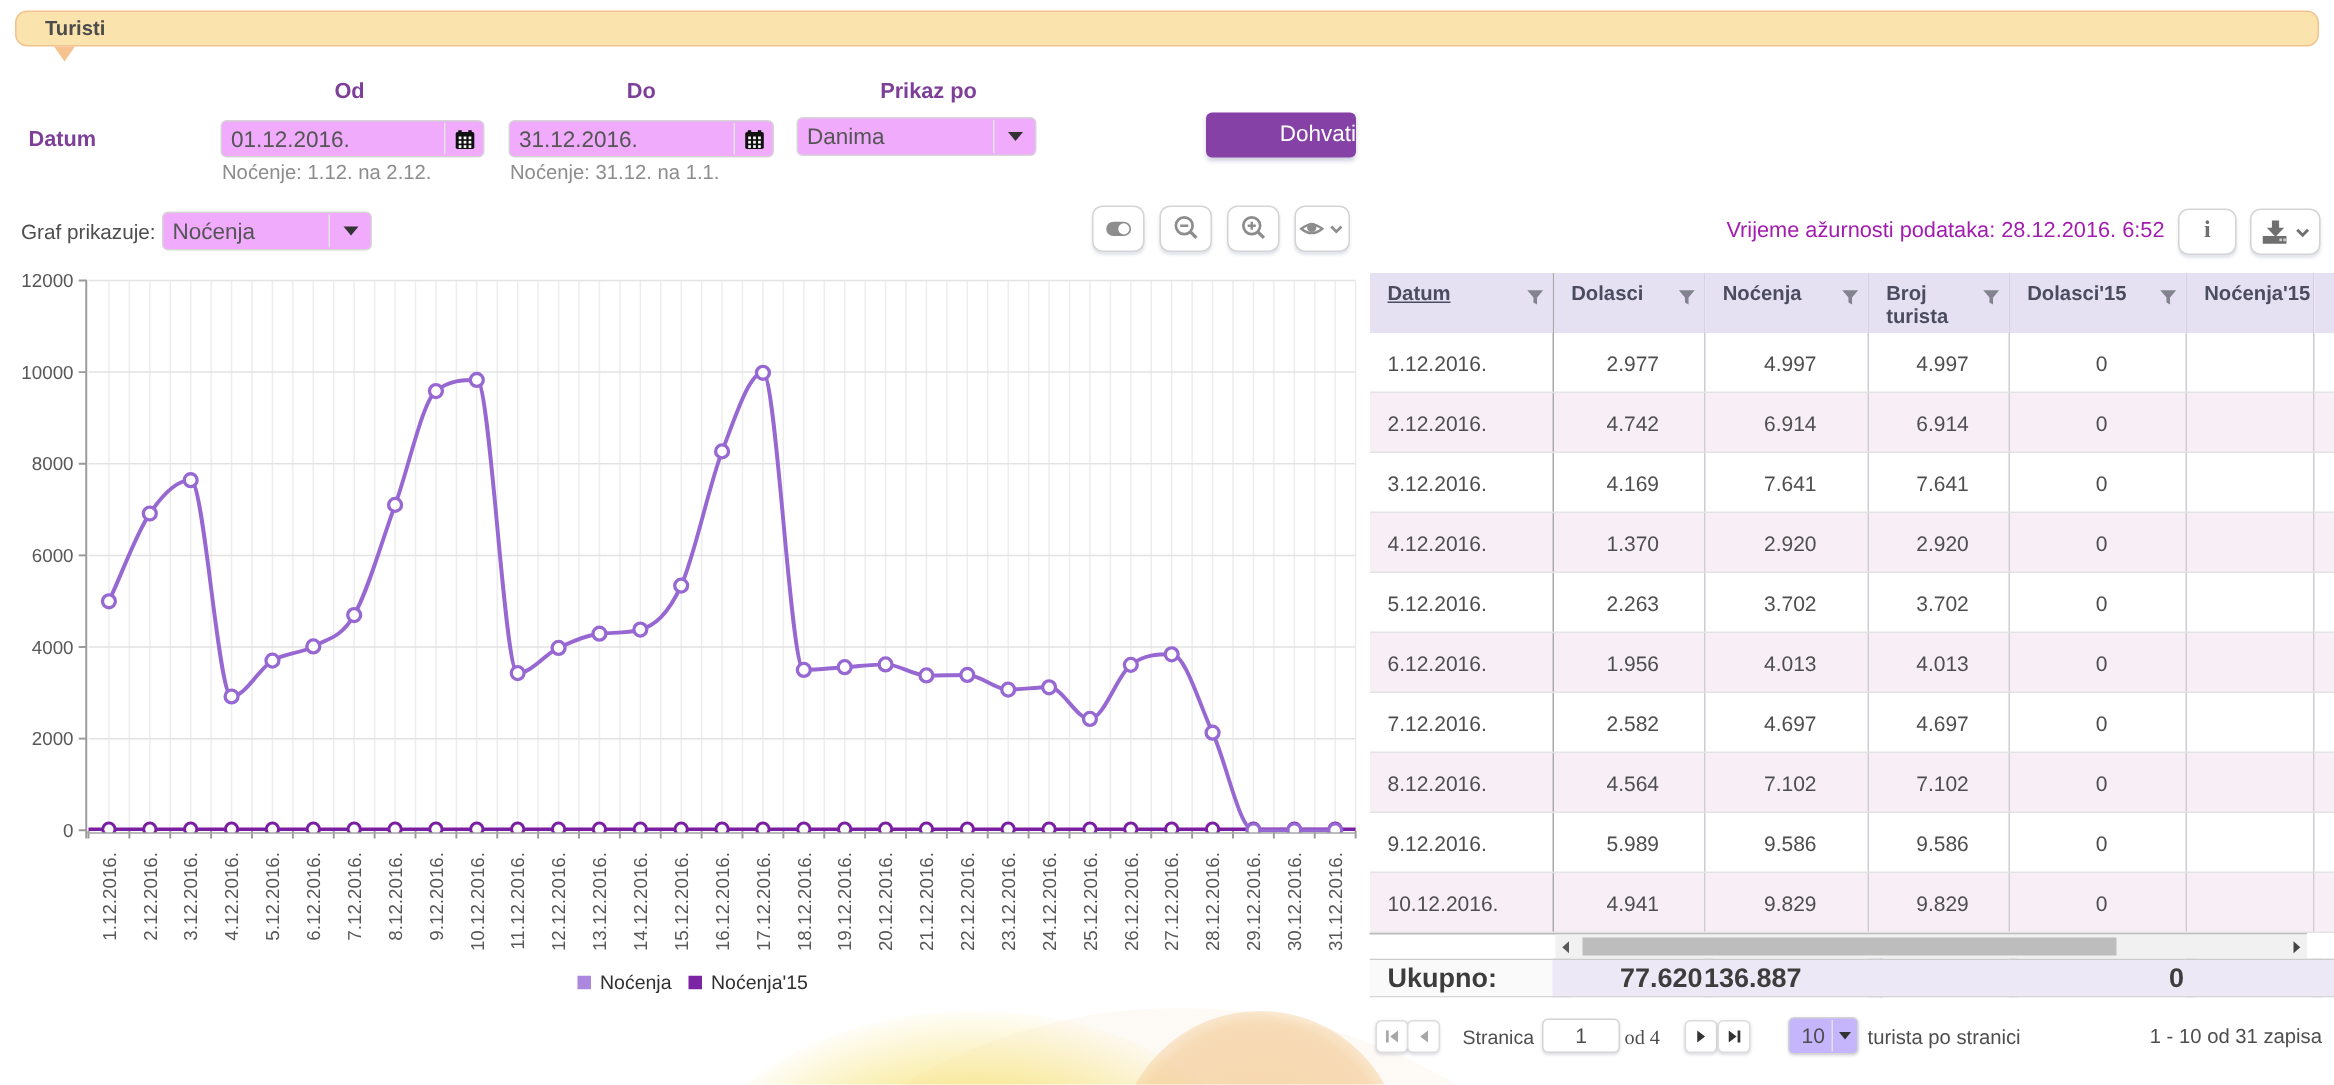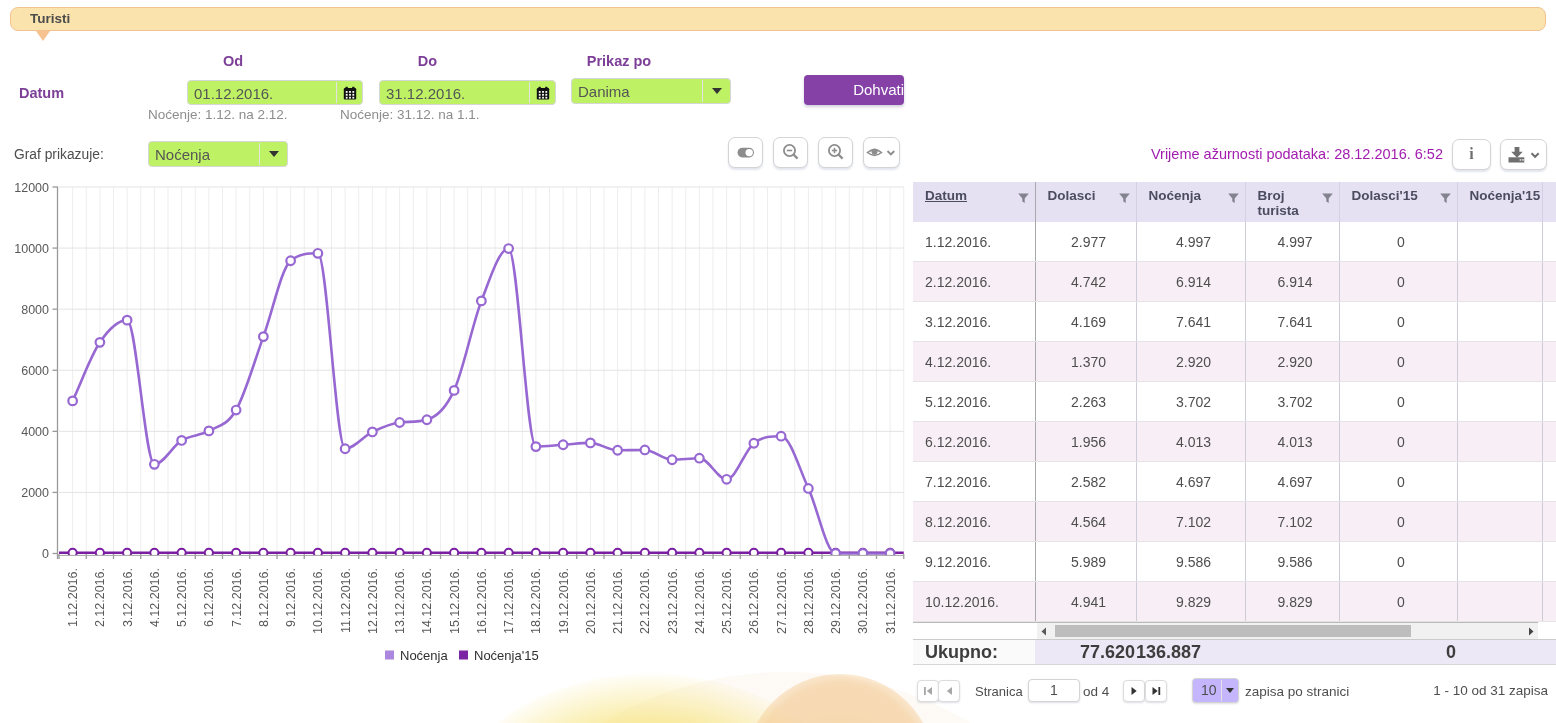--- a/index.html
+++ b/index.html
@@ -8,22 +8,22 @@
   .abs{position:absolute;}
   
   .topbar{left:10px;top:7px;width:1534px;height:22px;background:#fae3ad;
           border:1px solid #f3c291;border-radius:8px;}
   .topbar span{position:absolute;left:19px;top:3px;font-size:13.5px;font-weight:bold;color:#4c4c4c;}
   .tri{left:36px;top:31px;width:0;height:0;border-left:7px solid transparent;
        border-right:7px solid transparent;border-top:10px solid #f6c28f;}
   
   .plabel{font-size:14.5px;font-weight:bold;color:#7d3f98;}
   
-  .tbox{background:#bef264;border:1px solid #d6d6d6;border-radius:4px;box-sizing:border-box;
-        font-size:15px;color:#555;margin-left:40px;}
+  .tbox{background:#f0abfc;border:1px solid #d6d6d6;border-radius:4px;box-sizing:border-box;
+        font-size:15px;color:#555;}
   .tbox .txt{position:absolute;left:6px;top:4px;}
   .ddl-arrow{position:absolute;right:8px;top:9px;width:0;height:0;
       border-left:5px solid transparent;border-right:5px solid transparent;border-top:6px solid #333;}
   .vdiv{position:absolute;top:1px;bottom:1px;width:1px;background:#e3e3e3;}
   .helper{font-size:13.5px;color:#8d8d8d;}
   
   .btn-doh{left:804px;top:75px;width:100px;height:30px;background:#8641a6;border-radius:4px;
      box-shadow:0 2px 3px rgba(120,120,160,.35);color:#fff;font-size:15px;text-align:right;line-height:30px;}
   
   .tool{background:#fff;border:1px solid #d4d4d4;border-radius:7px;width:33px;height:29px;
@@ -552,31 +552,31 @@
       <path d="M14 6 L8.8 10 L14 14 Z" fill="#a7a7a7"></path>
     </svg>
 </div>
 <div class="abs pgbtn" style="left:938px;top:680px;">
   <svg width="20" height="20" viewBox="0 0 20 20">
       <path d="M13 6 L7.8 10 L13 14 Z" fill="#a7a7a7"></path>
     </svg>
 </div>
 <div class="abs ftxt" style="left:975px;top:684px;font-size:13px;">Stranica</div>
 <div class="abs" style="left:1028px;top:679px;width:50px;height:21px;background:#fff;border:1px solid #d4d4d4;border-radius:4px;box-shadow:0 1px 2px rgba(150,150,170,.3);text-align:center;line-height:21px;font-size:14px;color:#4e4e4e;">1</div>
-<div class="abs ftxt" style="left:1083px;top:684px;font-size:13.5px;">od 4</div>
+<div class="abs ftxt" style="left:1083px;top:684px;font-size:13.5px;font-family:Liberation Serif, serif;">od 4</div>
 <div class="abs pgbtn" style="left:1123px;top:680px;">
   <svg width="20" height="20" viewBox="0 0 20 20">
       <path d="M7.5 6 L12.7 10 L7.5 14 Z" fill="#333"></path>
     </svg>
 </div>
 <div class="abs pgbtn" style="left:1145px;top:680px;">
   <svg width="20" height="20" viewBox="0 0 20 20">
       <path d="M6.5 6 L11.7 10 L6.5 14 Z" fill="#333"></path>
       <rect x="12.4" y="6" width="1.8" height="8" fill="#333"></rect>
     </svg>
 </div>
 <div class="abs" style="left:1192px;top:678px;width:45px;height:23px;background:#c4b5fd;border:1px solid #d4d4d4;border-radius:4px;box-shadow:0 1px 2px rgba(150,150,170,.3);font-size:14px;color:#4e4e4e;">
   <span style="position:absolute;left:8px;top:3px;">10</span>
   <span style="position:absolute;right:16px;top:1px;bottom:1px;width:1px;background:#e3e3e3;"></span>
   <span style="position:absolute;right:4px;top:9px;width:0;height:0;border-left:4.5px solid transparent;border-right:4.5px solid transparent;border-top:5.5px solid #333;"></span>
 </div>
-<div class="abs ftxt" style="left:1245px;top:684px;font-size:13.5px;">zapisa po stranici</div>
+<div class="abs ftxt" style="left:1245px;top:684px;font-size:13.5px;">turista po stranici</div>
 <div class="abs ftxt" style="left:1148px;top:683px;width:400px;text-align:right;font-size:13.5px;">1 - 10 od 31 zapisa</div>
 
 </body></html>

